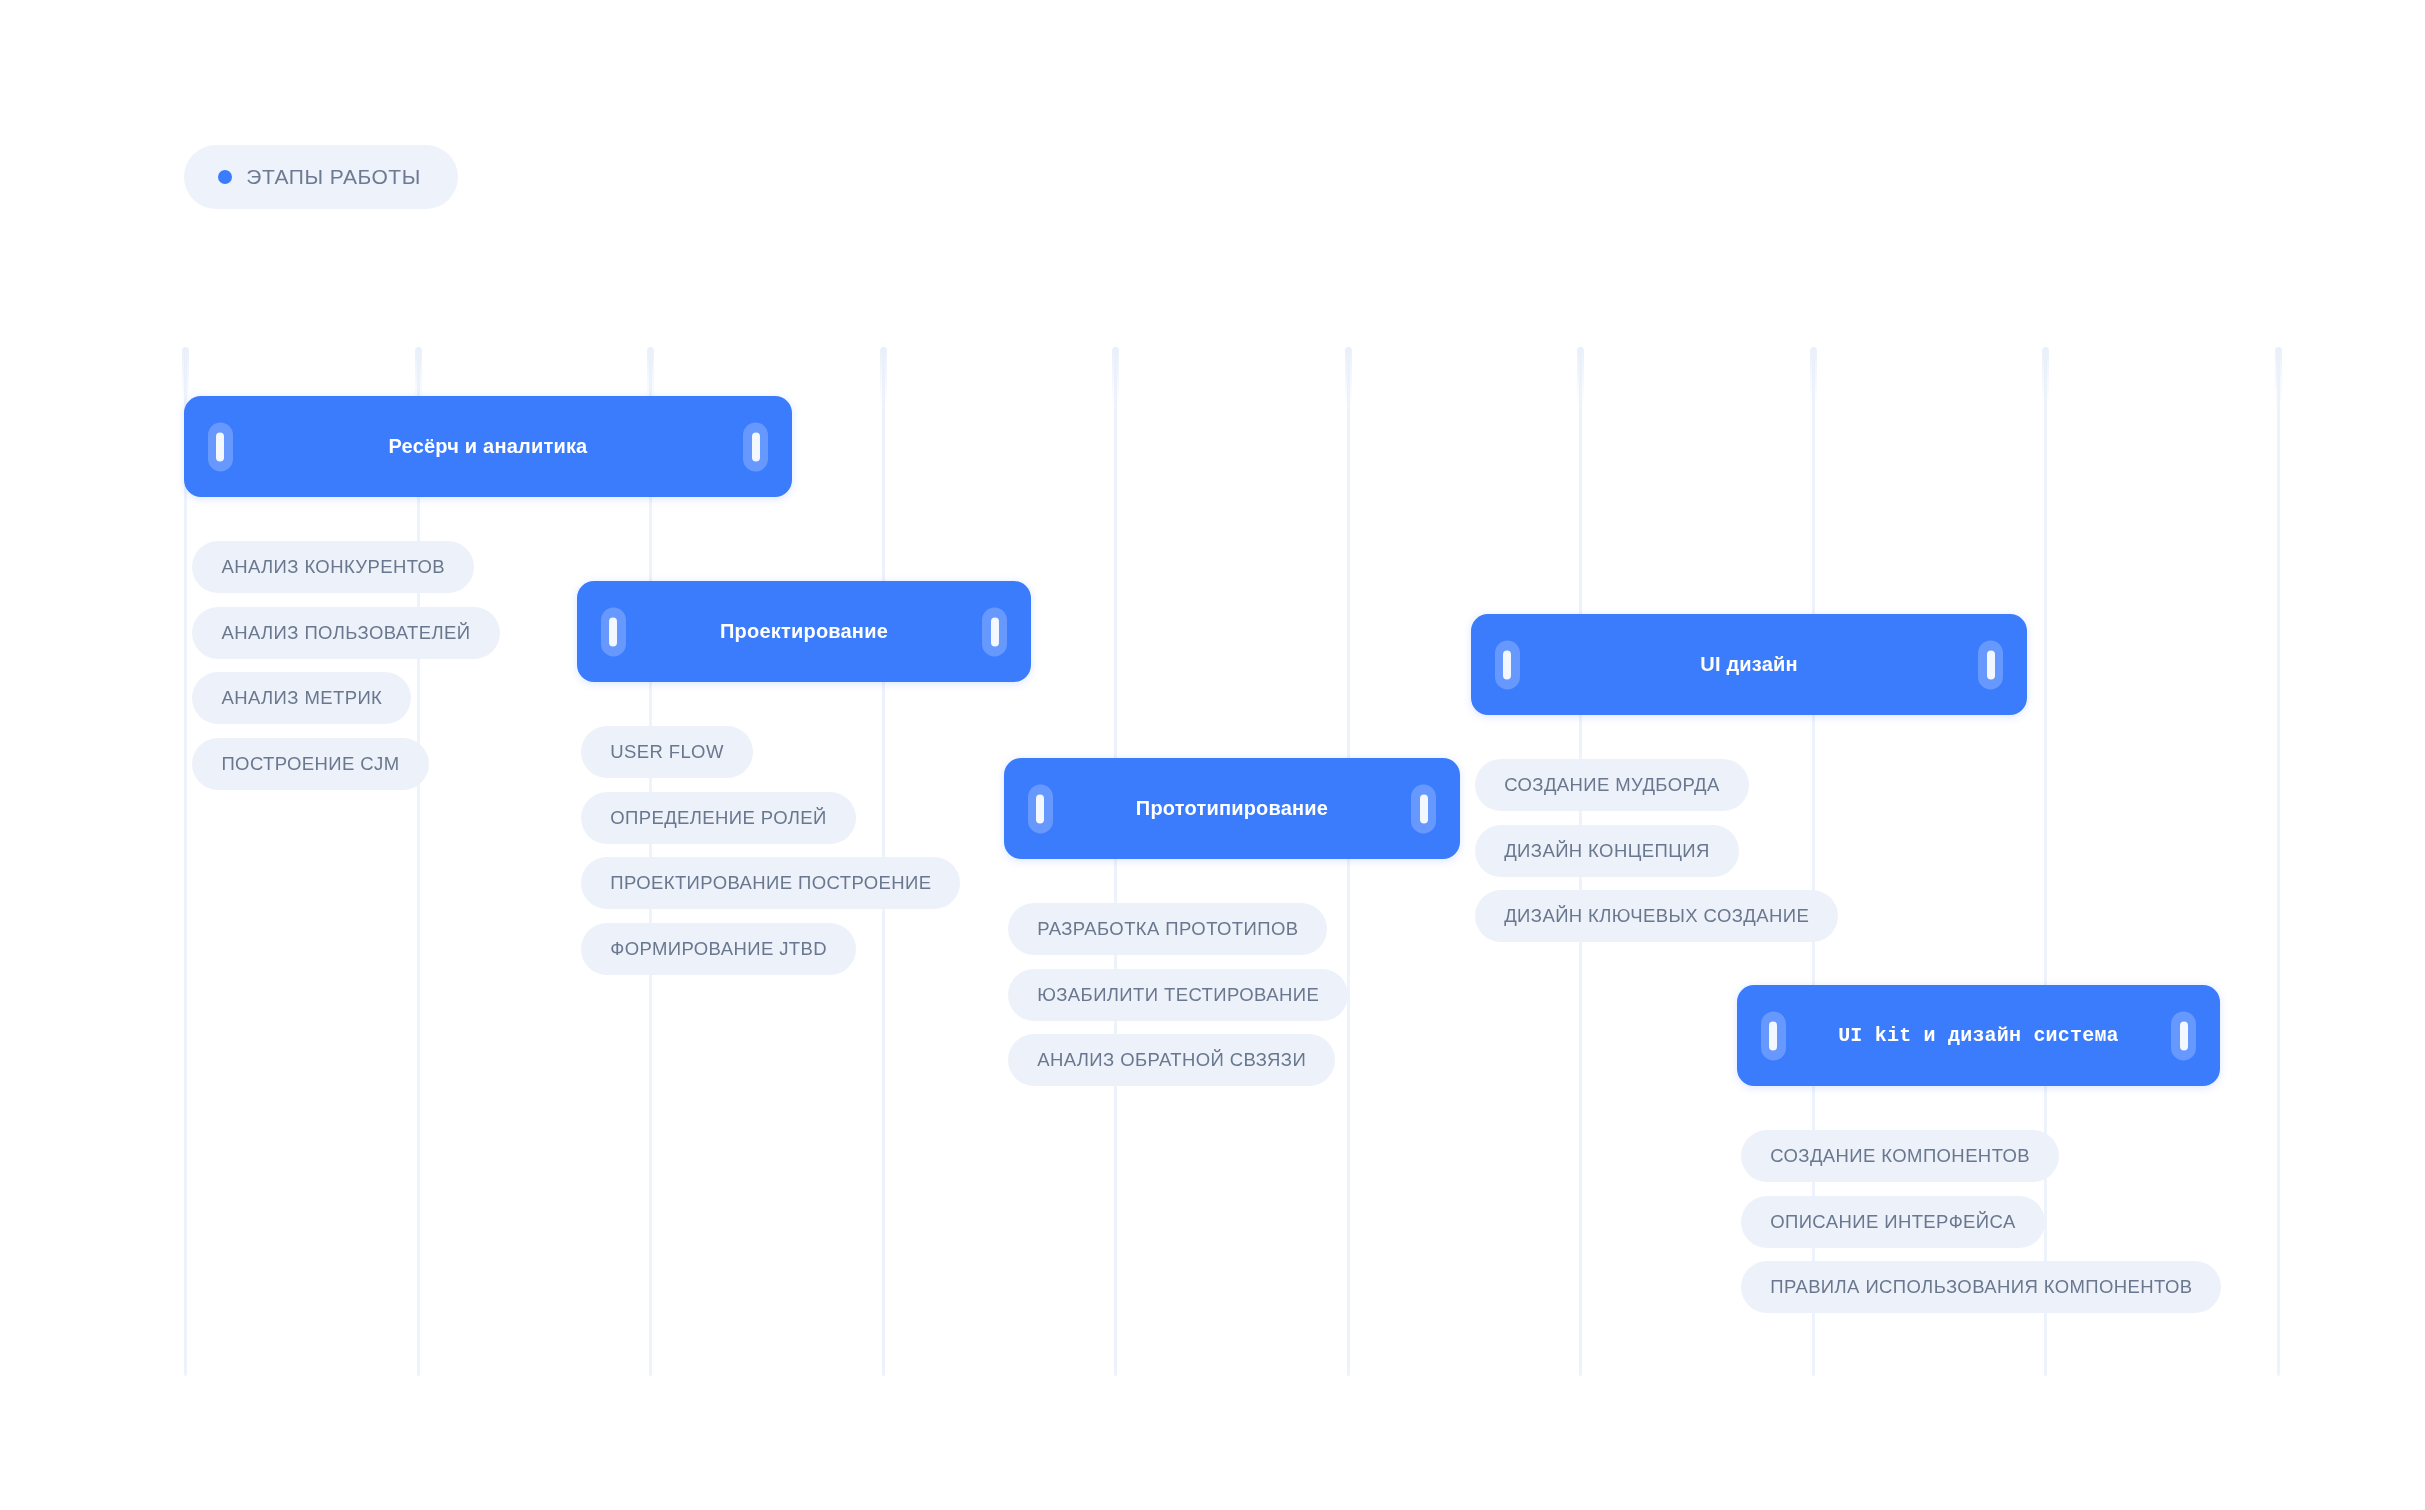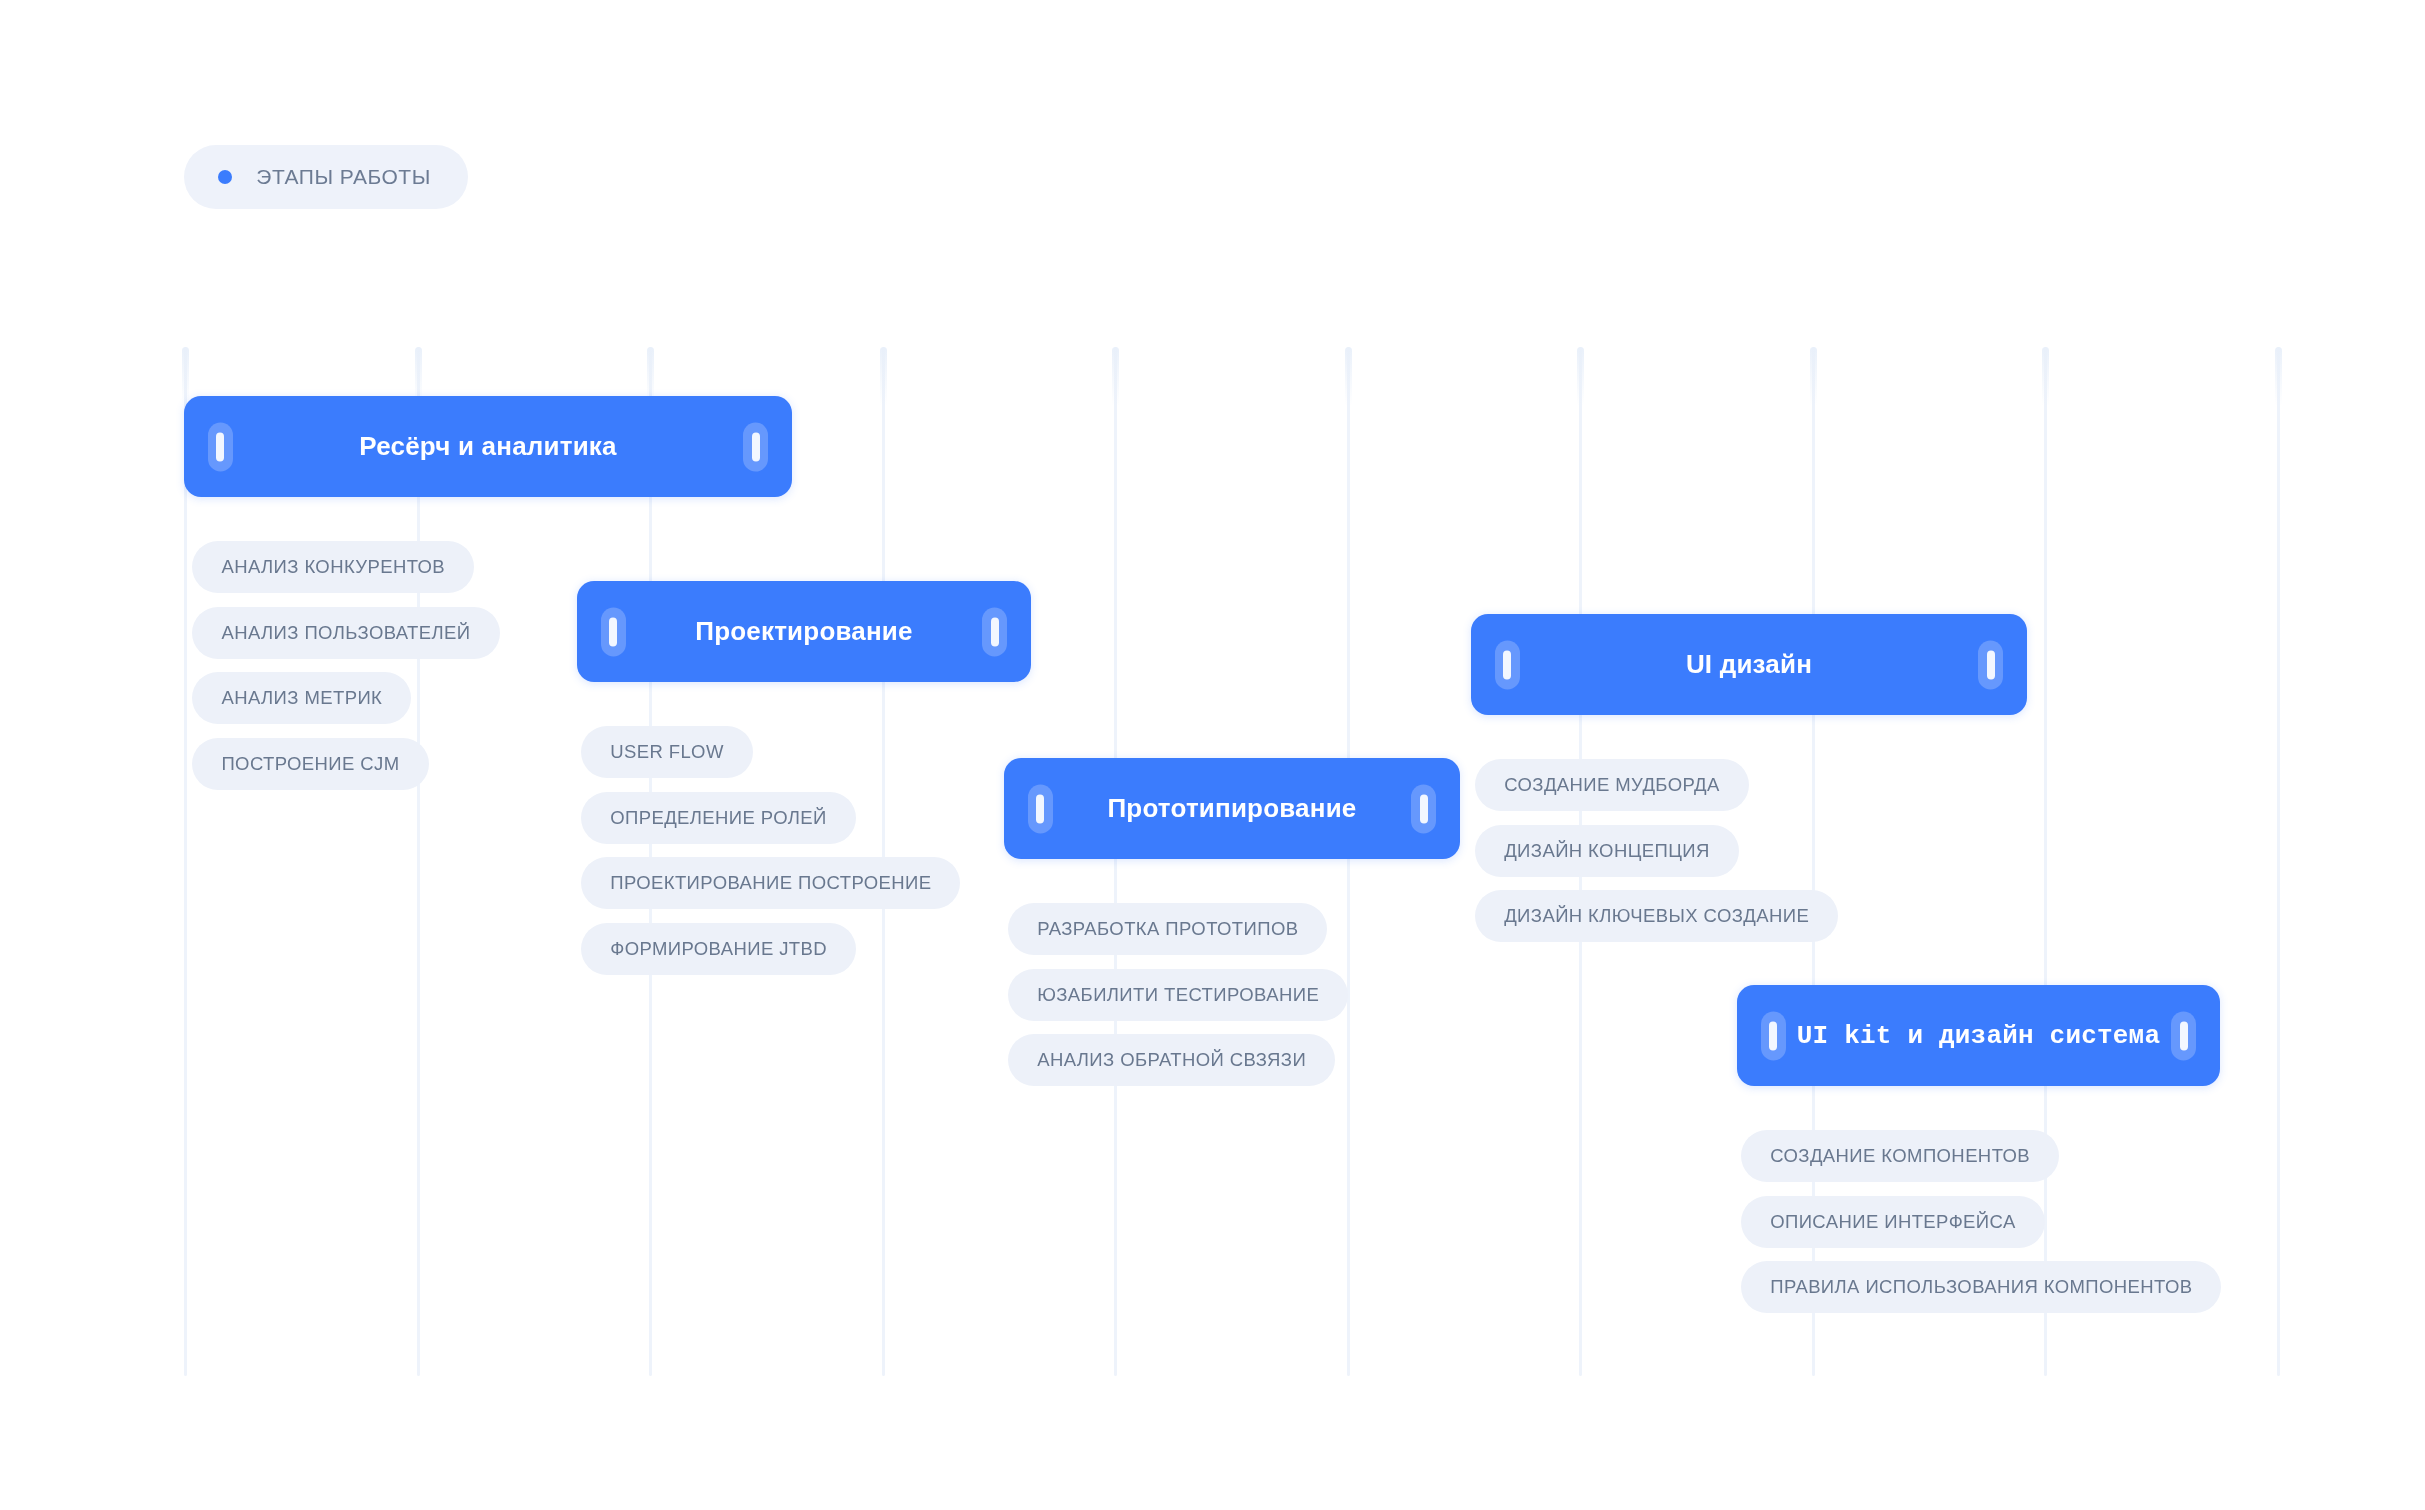--- a/index.html
+++ b/index.html
@@ -44,21 +44,21 @@
   }
 
   
   #section-badge {
     position: absolute;
     left: 184px;
     top: 145px;
     height: 64px;
     display: flex;
     align-items: center;
-    gap: 24px;
+    gap: 14px;
     padding: 0 37px 0 34px;
     background: #eef2fa;
     border-radius: 32px;
     box-sizing: border-box;
   }
   #section-badge .dot {
     width: 14.3px;
     height: 14.3px;
     border-radius: 50%;
     background: #3b7cfd;
@@ -81,21 +81,21 @@
     height: 101px;
     background: #3b7cfd;
     border-radius: 17px;
     display: flex;
     align-items: center;
     justify-content: center;
     box-sizing: border-box;
     box-shadow: 0 1.7px 8.4px rgba(59,124,253,0.18);
   }
   .stage-bar .stage-title {
-    font-size: 26px;
+    font-size: 20px;
     font-weight: bold;
     color: #ffffff;
     white-space: nowrap;
     letter-spacing: 0.2px;
     padding: 0 59px;
   }
   .handle {
     position: absolute;
     top: 50%;
     transform: translateY(-50%);

